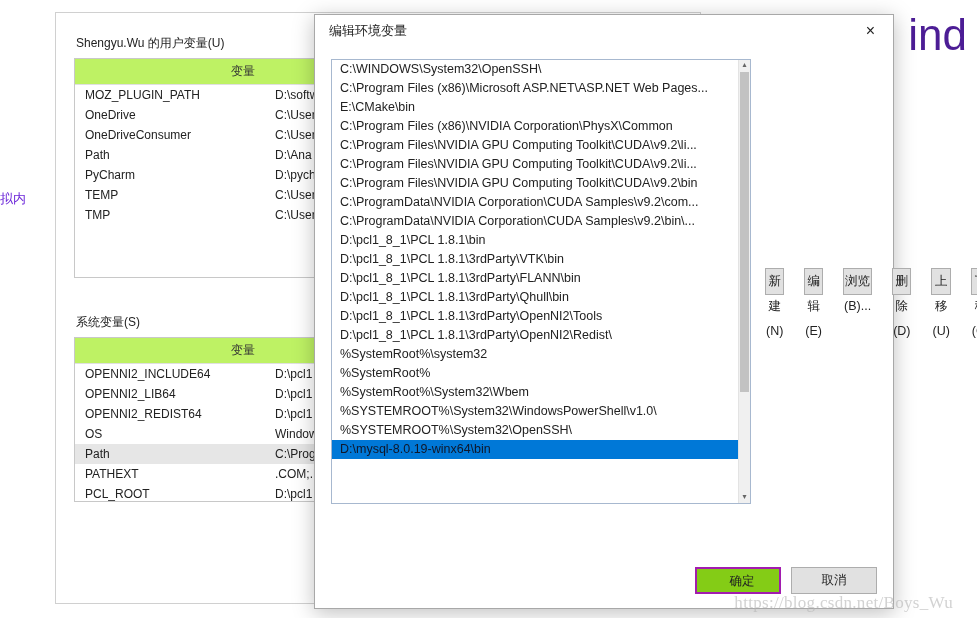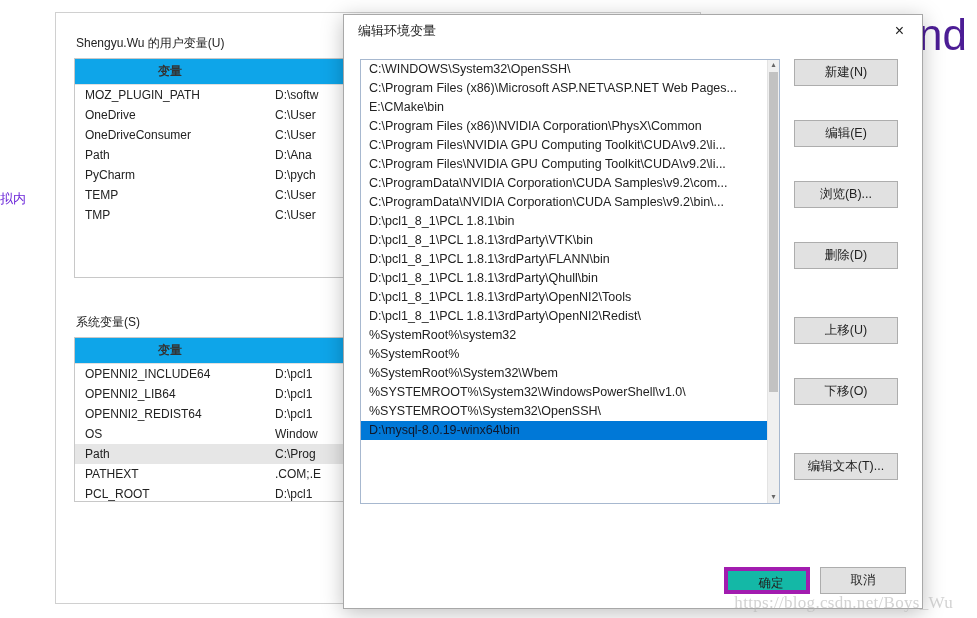--- a/index.html
+++ b/index.html
@@ -50,25 +50,25 @@
       height: 220px;
       overflow: hidden;
       background: #fff;
     }
     .var-table {
       width: 100%;
       border-collapse: collapse;
       font-size: 12px;
     }
     .var-table th {
-      text-align: center;
-      font-weight: bold;
+      text-align: right;
+      font-weight: normal;
       padding: 4px 10px;
       border-bottom: 1px solid #e0e0e0;
-      background: #0ea5e9;
+      background: #bef264;
       color: #333;
     }
     .var-table th:first-child { width: 190px; }
     .var-table td {
       padding: 3px 10px;
       white-space: nowrap;
       overflow: hidden;
     }
     .var-table tr.selected td {
       background: #e6e6e6;
@@ -83,21 +83,20 @@
     .edit-dialog {
       position: absolute;
       left: 314px;
       top: 14px;
       width: 580px;
       height: 595px;
       background: #fff;
       border: 1px solid #a8a8a8;
       box-shadow: 0 4px 20px rgba(0,0,0,0.25);
       z-index: 3;
-      margin-left: 29px;
     }
     .edit-titlebar {
       height: 32px;
       display: flex;
       align-items: center;
       justify-content: space-between;
       padding: 0 10px 0 14px;
       font-size: 13px;
     }
     .close-x {
@@ -153,36 +152,37 @@
       left: 0; right: 0;
       height: 11px;
       text-align: center;
       font-size: 8px;
       color: #666;
     }
     .scrollbar .arrow.up { top: 0; }
     .scrollbar .arrow.down { bottom: 0; }
     .sidebtns {
       display: flex;
-      flex-direction: column;
+      flex-direction: row;
       gap: 10px;
       width: 104px;
+      align-items: center;
     }
     .win-btn {
       border: 1px solid #adadad;
       background: #e1e1e1;
       height: 27px;
       line-height: 25px;
       text-align: center;
       font-size: 12.5px;
       cursor: default;
     }
     .win-btn.primary {
-      border: 4px solid #a21caf;
-      background: #14b8a6;
+      border: 2px solid #a21caf;
+      background: #84cc16;
       padding-left: 8px;
     }
     .gap { height: 14px; }
     .gap-lg { height: 28px; }
     .ok-cancel {
       position: absolute;
       right: 16px;
       bottom: 14px;
       display: flex;
       gap: 10px;
@@ -299,20 +299,21 @@
   </div>
   <div class="edit-body">
     <div class="path-list">
       <div class="path-inner" id="path-inner">
           <div class="path-item">C:\WINDOWS\System32\OpenSSH\</div>
           <div class="path-item">C:\Program Files (x86)\Microsoft ASP.NET\ASP.NET Web Pages...</div>
           <div class="path-item">E:\CMake\bin</div>
           <div class="path-item">C:\Program Files (x86)\NVIDIA Corporation\PhysX\Common</div>
           <div class="path-item">C:\Program Files\NVIDIA GPU Computing Toolkit\CUDA\v9.2\li...</div>
           <div class="path-item">C:\Program Files\NVIDIA GPU Computing Toolkit\CUDA\v9.2\li...</div>
+          <div class="path-item">C:\Program Files\NVIDIA GPU Computing Toolkit\CUDA\v9.2\bin</div>
           <div class="path-item">C:\ProgramData\NVIDIA Corporation\CUDA Samples\v9.2\com...</div>
           <div class="path-item">C:\ProgramData\NVIDIA Corporation\CUDA Samples\v9.2\bin\...</div>
           <div class="path-item">D:\pcl1_8_1\PCL 1.8.1\bin</div>
           <div class="path-item">D:\pcl1_8_1\PCL 1.8.1\3rdParty\VTK\bin</div>
           <div class="path-item">D:\pcl1_8_1\PCL 1.8.1\3rdParty\FLANN\bin</div>
           <div class="path-item">D:\pcl1_8_1\PCL 1.8.1\3rdParty\Qhull\bin</div>
           <div class="path-item">D:\pcl1_8_1\PCL 1.8.1\3rdParty\OpenNI2\Tools</div>
           <div class="path-item">D:\pcl1_8_1\PCL 1.8.1\3rdParty\OpenNI2\Redist\</div>
           <div class="path-item">%SystemRoot%\system32</div>
           <div class="path-item">%SystemRoot%</div>

